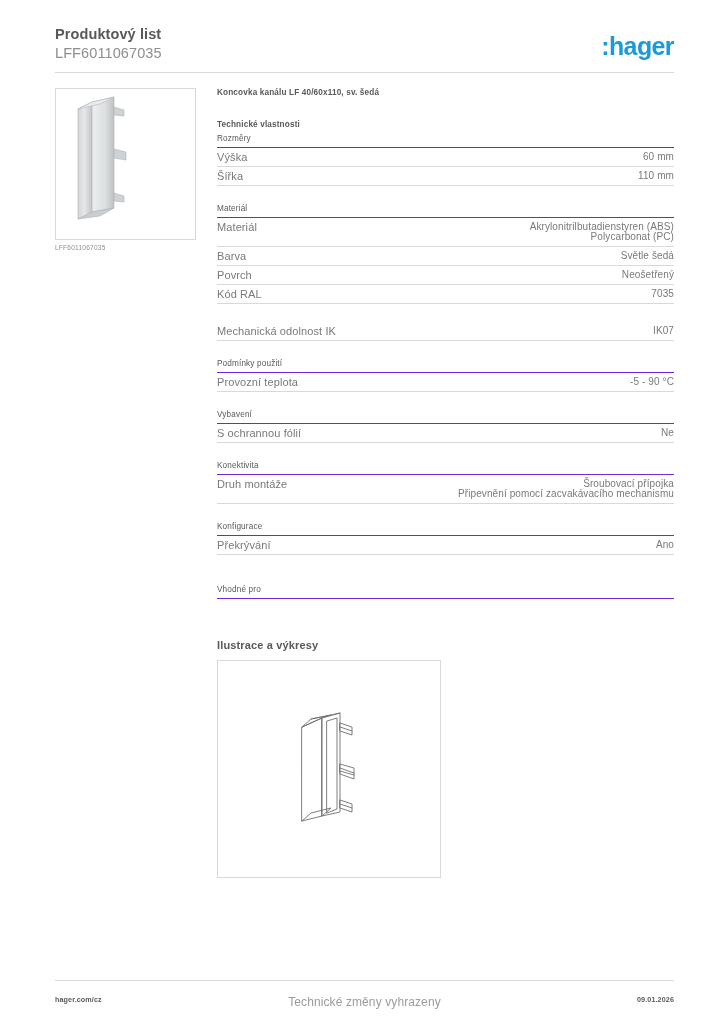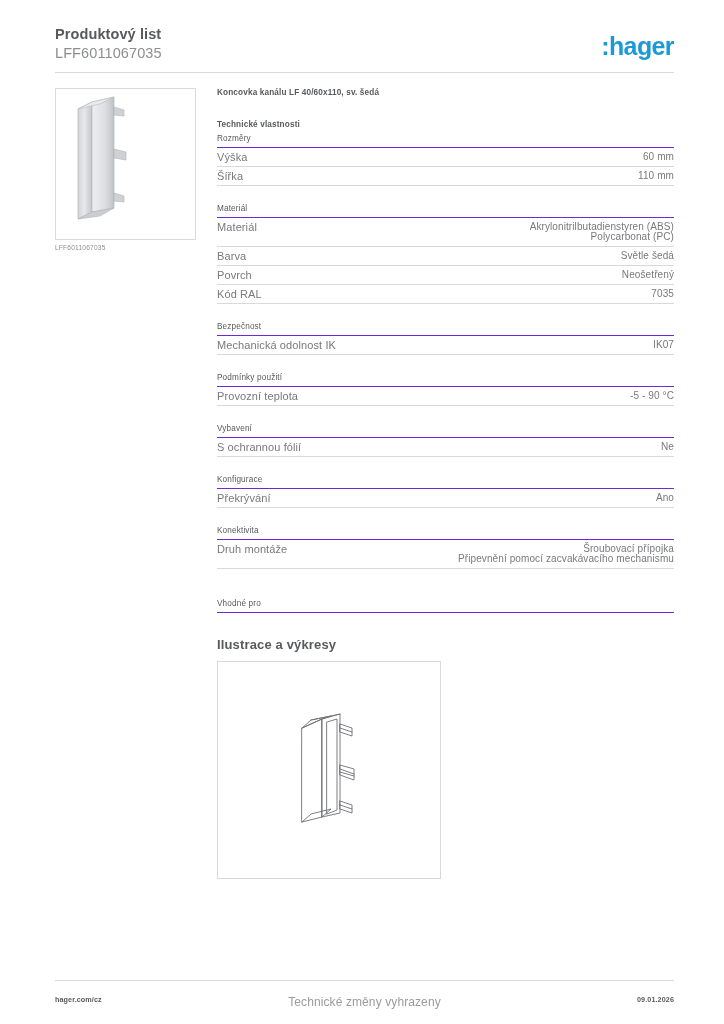--- a/index.html
+++ b/index.html
@@ -147,25 +147,25 @@
     text-align: right;
     white-space: pre-line;
   }
   .row.single .row-label { width: 100%; }
 
   
   .group.spaced { margin-top: 30px; }
 
   
   .illus-title {
-    font-size: 13px;
+    font-size: 11px;
     font-weight: bold;
     color: #58595b;
     letter-spacing: 0.15px;
-    margin-top: 24px;
+    margin-top: 40px;
     margin-bottom: 9px;
   }
   .illus-box {
     width: 224px;
     height: 218px;
     border: 1px solid #d8d9da;
     background: #ffffff;
     position: relative;
   }
   .illus-box svg { display: block; }
@@ -291,57 +291,56 @@
         <span class="row-label">Povrch</span>
         <span class="row-value">Neošetřený</span>
       </div>
       <div class="row">
         <span class="row-label">Kód RAL</span>
         <span class="row-value">7035</span>
       </div>
     </div>
 
     <div class="group">
-      <div class="group-head">Bezpečnost</div>
       <div class="row">
         <span class="row-label">Mechanická odolnost IK</span>
         <span class="row-value">IK07</span>
       </div>
     </div>
 
     <div class="group">
       <div class="group-head">Podmínky použití</div>
       <div class="row">
         <span class="row-label">Provozní teplota</span>
         <span class="row-value">-5 - 90 °C</span>
       </div>
     </div>
 
     <div class="group">
       <div class="group-head">Vybavení</div>
       <div class="row">
         <span class="row-label">S ochrannou fólií</span>
         <span class="row-value">Ne</span>
-      </div>
-    </div>
-
-    <div class="group">
-      <div class="group-head">Konfigurace</div>
-      <div class="row">
-        <span class="row-label">Překrývání</span>
-        <span class="row-value">Ano</span>
       </div>
     </div>
 
     <div class="group">
       <div class="group-head">Konektivita</div>
       <div class="row">
         <span class="row-label">Druh montáže</span>
         <span class="row-value">Šroubovací přípojka
 Připevnění pomocí zacvakávacího mechanismu</span>
+      </div>
+    </div>
+
+    <div class="group">
+      <div class="group-head">Konfigurace</div>
+      <div class="row">
+        <span class="row-label">Překrývání</span>
+        <span class="row-value">Ano</span>
       </div>
     </div>
 
     <div class="group spaced">
       <div class="group-head">Vhodné pro</div>
     </div>
 
     <div class="illus-title">Ilustrace a výkresy</div>
     <div class="illus-box">
       <svg width="222" height="216" viewBox="0 0 222 216">

